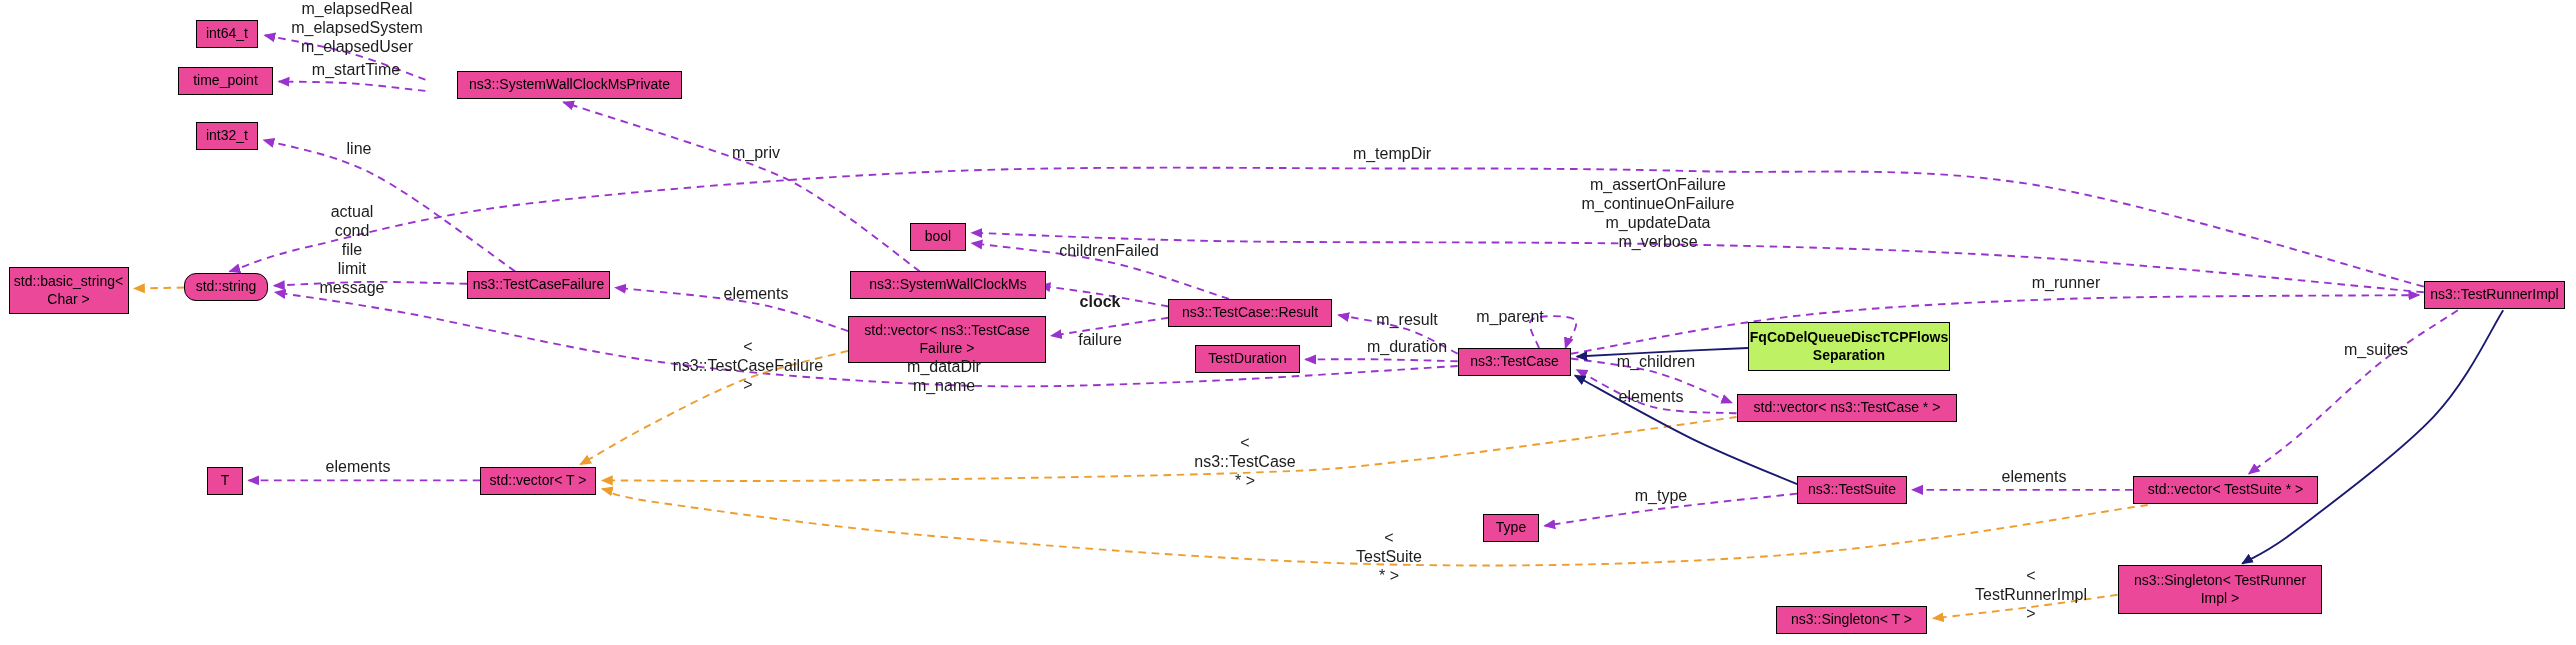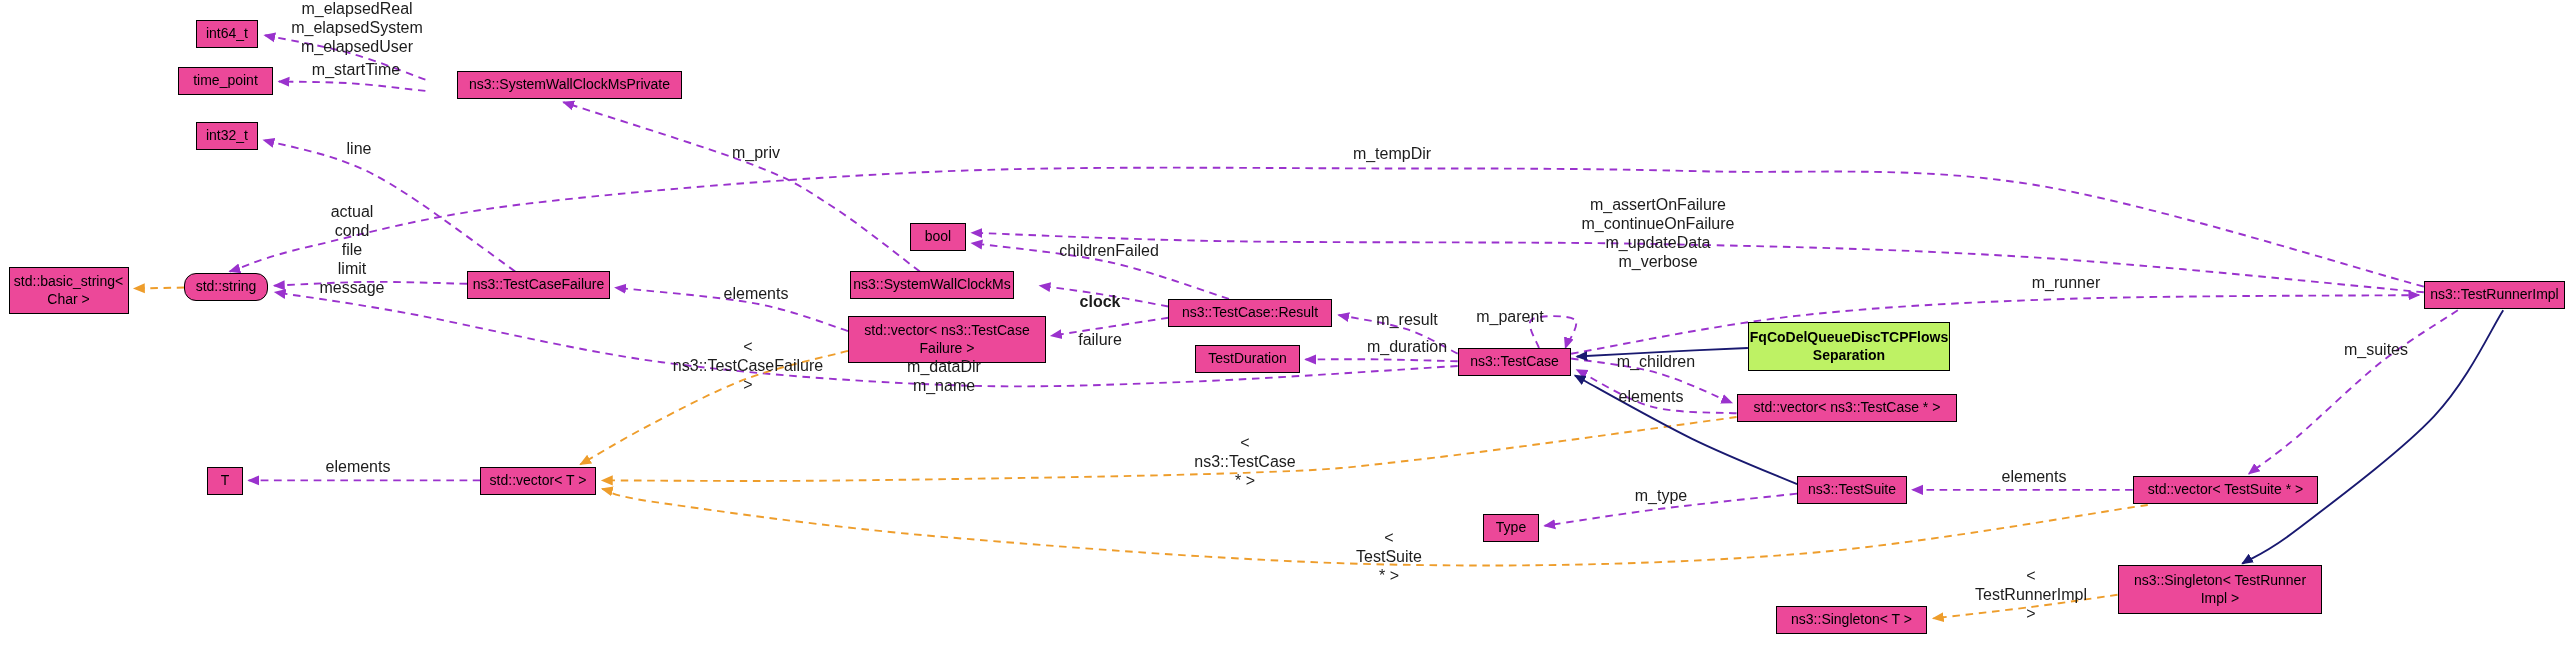--- a/index.html
+++ b/index.html
@@ -99,21 +99,21 @@
   <div id="nodes">
       <div class="node" style="left: 196px; top: 20px; width: 62px; height: 28px;">int64_t</div>
       <div class="node" style="left: 178px; top: 67px; width: 95px; height: 28px;">time_point</div>
       <div class="node" style="left: 196px; top: 122px; width: 62px; height: 28px;">int32_t</div>
       <div class="node" style="left: 8.5px; top: 267px; width: 120px; height: 47px;">std::basic_string&lt;
 Char &gt;</div>
       <div class="node" style="left: 184px; top: 273px; width: 84px; height: 28px; border-radius: 12px;">std::string</div>
       <div class="node" style="left: 425px; top: 71px; width: 225px; height: 28px; margin-left: 32px;">ns3::SystemWallClockMsPrivate</div>
       <div class="node" style="left: 467px; top: 271px; width: 143px; height: 28px;">ns3::TestCaseFailure</div>
       <div class="node" style="left: 910px; top: 223px; width: 56px; height: 28px;">bool</div>
-      <div class="node" style="left: 850px; top: 271px; width: 164px; height: 28px;">ns3::SystemWallClockMs</div>
+      <div class="node" style="left: 850px; top: 271px; width: 196px; height: 28px;">ns3::SystemWallClockMs</div>
       <div class="node" style="left: 848px; top: 316px; width: 198px; height: 47px;">std::vector&lt; ns3::TestCase
 Failure &gt;</div>
       <div class="node" style="left: 1168px; top: 299px; width: 164px; height: 28px;">ns3::TestCase::Result</div>
       <div class="node" style="left: 1195px; top: 345px; width: 105px; height: 28px;">TestDuration</div>
       <div class="node" style="left: 1458px; top: 348px; width: 113px; height: 28px;">ns3::TestCase</div>
       <div class="node highlight" style="left: 1748px; top: 322px; width: 202px; height: 49px;">FqCoDelQueueDiscTCPFlows
 Separation</div>
       <div class="node" style="left: 1737px; top: 394px; width: 220px; height: 28px;">std::vector&lt; ns3::TestCase * &gt;</div>
       <div class="node" style="left: 2424px; top: 281px; width: 141px; height: 28px;">ns3::TestRunnerImpl</div>
       <div class="node" style="left: 207px; top: 467px; width: 36px; height: 28px;">T</div>
@@ -126,21 +126,21 @@
       <div class="node" style="left: 1776px; top: 606px; width: 151px; height: 28px;">ns3::Singleton&lt; T &gt;</div>
     </div>
   <div id="edge-labels">
       <div class="edge-label" style="left: 357px; top: 28px;">m_elapsedReal
 m_elapsedSystem
 m_elapsedUser</div>
       <div class="edge-label" style="left: 356px; top: 70px;">m_startTime</div>
       <div class="edge-label" style="left: 345px; top: 149px; padding-left: 28px;">line</div>
       <div class="edge-label" style="left: 756px; top: 153px;">m_priv</div>
       <div class="edge-label" style="left: 1392px; top: 154px;">m_tempDir</div>
-      <div class="edge-label" style="left: 1658px; top: 214px; margin-top: 20px;">m_assertOnFailure
+      <div class="edge-label" style="left: 1658px; top: 214px;">m_assertOnFailure
 m_continueOnFailure
 m_updateData
 m_verbose</div>
       <div class="edge-label" style="left: 1109px; top: 251px;">childrenFailed</div>
       <div class="edge-label" style="left: 352px; top: 250px;">actual
 cond
 file
 limit
 message</div>
       <div class="edge-label" style="left: 756px; top: 294px;">elements</div>

